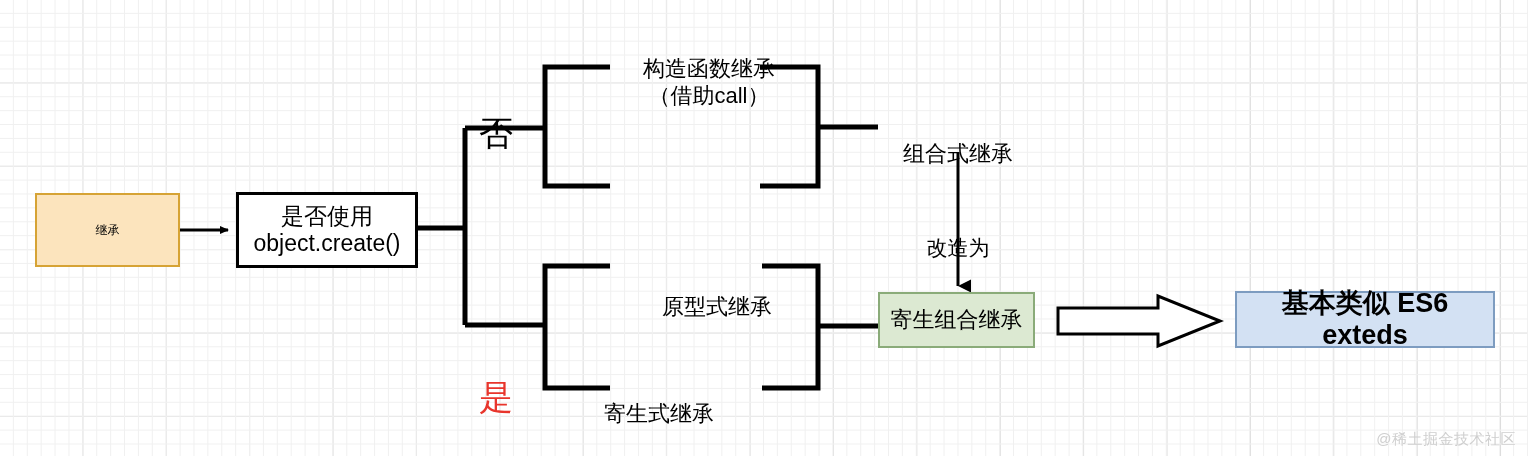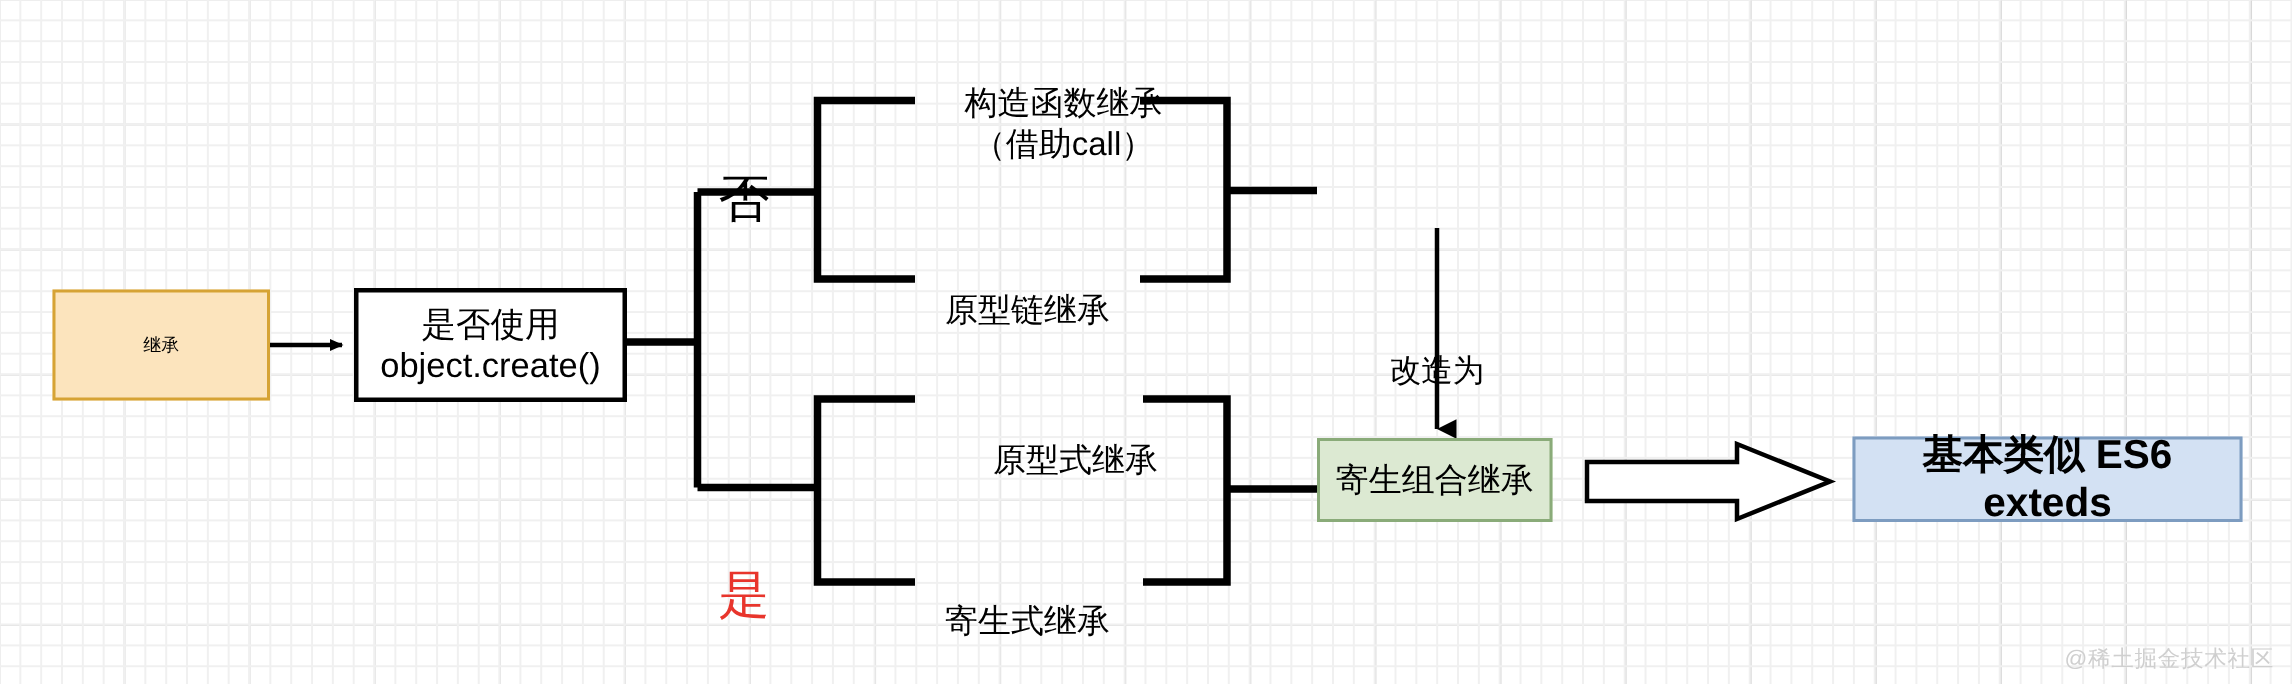--- a/index.html
+++ b/index.html
@@ -174,32 +174,32 @@
 
   <div class="caption cap-label-big cap-label-yes" style="left:466px; top:336px; width:60px;">
     <span>是</span>
   </div>
 
   <div class="caption cap-branch" style="left:609px; top:30px; width:200px;">
     <span>构造函数继承
 （借助call）</span>
   </div>
 
-  <div class="caption cap-branch" style="left:585px; top:168px; width:200px;">
-    <span>原型链继承</span>
-  </div>
 
   <div class="caption cap-branch" style="left:585px; top:268px; width:200px;margin-left:32px;">
     <span>原型式继承</span>
   </div>
 
-  <div class="caption cap-branch" style="left:585px; top:375px; width:200px;">
+  <div class="caption cap-branch" style="left:559px; top:375px; width:200px;">
     <span>寄生式继承</span>
   </div>
 
+  <div class="caption cap-branch" style="left:888px; top:115px; width:140px;">
+    <span>组合式继承</span>
+  </div>
 
   <div class="caption cap-edge" style="left:908px; top:212px; width:100px;">
     <span>改造为</span>
   </div>
 
   <div class="watermark">
     <span>@稀土掘金技术社区</span>
   </div>
 
 </div>

